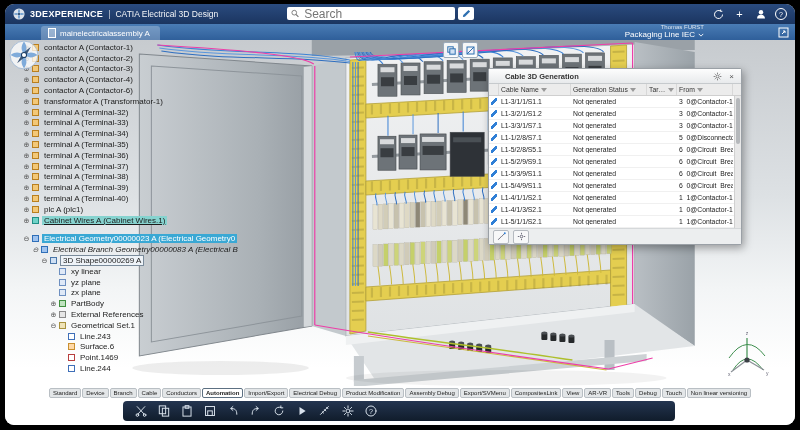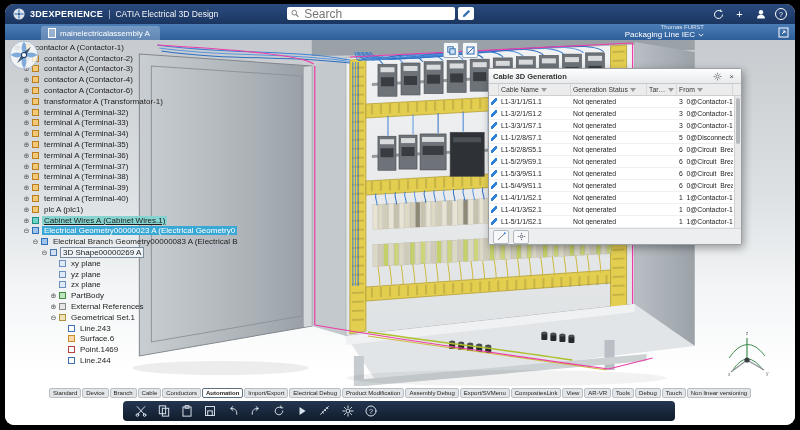--- a/index.html
+++ b/index.html
@@ -66,21 +66,21 @@
   .ico-point{background:#fff;border-color:#b83f3f;}
   .sel-teal .tree-label{background:#86d3cf;text-decoration:underline;}
   .sel-blue .tree-label{background:#3aa8d4;color:#fff;}
   .boxed .tree-label{border:1px solid #7a8b9b;background:#eef3f8;}
   
   .dialog{position:absolute;left:483px;top:28px;width:252px;background:#f2f3f4;
     border:1px solid #9aa0a6;box-shadow:2px 3px 8px rgba(0,0,0,.35);z-index:6;border-radius:2px;}
   .dlg-header{height:14px;display:flex;align-items:center;padding:0 4px;gap:3px;
     background:linear-gradient(#fdfdfd,#e8eaec);border-bottom:1px solid #c6cacd;
     font-size:7.5px;color:#333;}
-  .dlg-title{flex:1;font-weight:bold;}
+  .dlg-title{flex:1;font-weight:bold;margin-left:12px;}
   .dlg-icon{width:11px;height:11px;display:flex;align-items:center;justify-content:center;
     font-size:8px;color:#555;}
   .thead{display:flex;background:#ececec;border-bottom:1px solid #cfcfcf;padding-right:6px;}
   .th{font-size:6.8px;color:#333;padding:2px 2px;display:flex;align-items:center;gap:2px;
     border-right:1px solid #d8d8d8;box-sizing:border-box;overflow:hidden;white-space:nowrap;}
   .th .lbl{overflow:hidden;text-overflow:ellipsis;}
   .funnel{width:0;height:0;border-left:3px solid transparent;border-right:3px solid transparent;
     border-top:4px solid #999;flex:none;}
   .tbody{height:132px;overflow:hidden;background:#fff;position:relative;padding-right:6px;}
   .tr{display:flex;height:11px;align-items:center;border-bottom:1px solid #f0f0f0;}
@@ -643,21 +643,21 @@
       </div>
       <div class="vp-btn">
         <svg width="9" height="9" viewBox="0 0 9 9">
           <rect x="1" y="1" width="7" height="7" fill="none" stroke="#2e6fb0" stroke-width="1"></rect>
           <line x1="1" y1="8" x2="8" y2="1" stroke="#2e6fb0" stroke-width="1"></line>
         </svg>
       </div>
     </div>
 
     <div class="tree">
-        <div class="tree-row" style="">
+        <div class="tree-row" style="padding-left: 9px;">
           <span class="tree-exp">⊕</span>
           <span class="tree-ico ico-component"></span>
           <span class="tree-label">contactor A (Contactor-1)</span>
         </div>
         <div class="tree-row" style="padding-left: 9px;">
           <span class="tree-exp">⊕</span>
           <span class="tree-ico ico-component"></span>
           <span class="tree-label">contactor A (Contactor-2)</span>
         </div>
         <div class="tree-row" style="padding-left: 9px;">
@@ -728,39 +728,39 @@
         <div class="tree-row" style="padding-left: 9px;">
           <span class="tree-exp">⊕</span>
           <span class="tree-ico ico-component"></span>
           <span class="tree-label">plc A (plc1)</span>
         </div>
         <div class="tree-row sel-teal" style="padding-left: 9px;">
           <span class="tree-exp">⊕</span>
           <span class="tree-ico ico-wires"></span>
           <span class="tree-label">Cabinet Wires A (Cabinet Wires.1)</span>
         </div>
-        <div class="tree-row sel-blue" style="padding-left: 9px;">
+        <div class="tree-row sel-blue" style="padding-left: 9px; margin-top: 8px;">
           <span class="tree-exp">⊖</span>
           <span class="tree-ico ico-geometry"></span>
           <span class="tree-label">Electrical Geometry00000023 A (Electrical Geometry0</span>
         </div>
-        <div class="tree-row" style="padding-left: 18px;">
+        <div class="tree-row" style="padding-left: 18px; font-style: italic;">
           <span class="tree-exp">⊖</span>
           <span class="tree-ico ico-geometry"></span>
           <span class="tree-label">Electrical Branch Geometry00000083 A (Electrical B</span>
         </div>
         <div class="tree-row boxed" style="padding-left: 27px;">
           <span class="tree-exp">⊖</span>
           <span class="tree-ico ico-shape"></span>
           <span class="tree-label">3D Shape00000269 A</span>
         </div>
         <div class="tree-row" style="padding-left: 36px;">
           <span class="tree-exp"></span>
           <span class="tree-ico ico-plane"></span>
-          <span class="tree-label">xy plane</span>
+          <span class="tree-label">xy linear</span>
         </div>
         <div class="tree-row" style="padding-left: 36px;">
           <span class="tree-exp"></span>
           <span class="tree-ico ico-plane"></span>
           <span class="tree-label">yz plane</span>
         </div>
         <div class="tree-row" style="padding-left: 36px;">
           <span class="tree-exp"></span>
           <span class="tree-ico ico-plane"></span>
           <span class="tree-label">zx plane</span>

